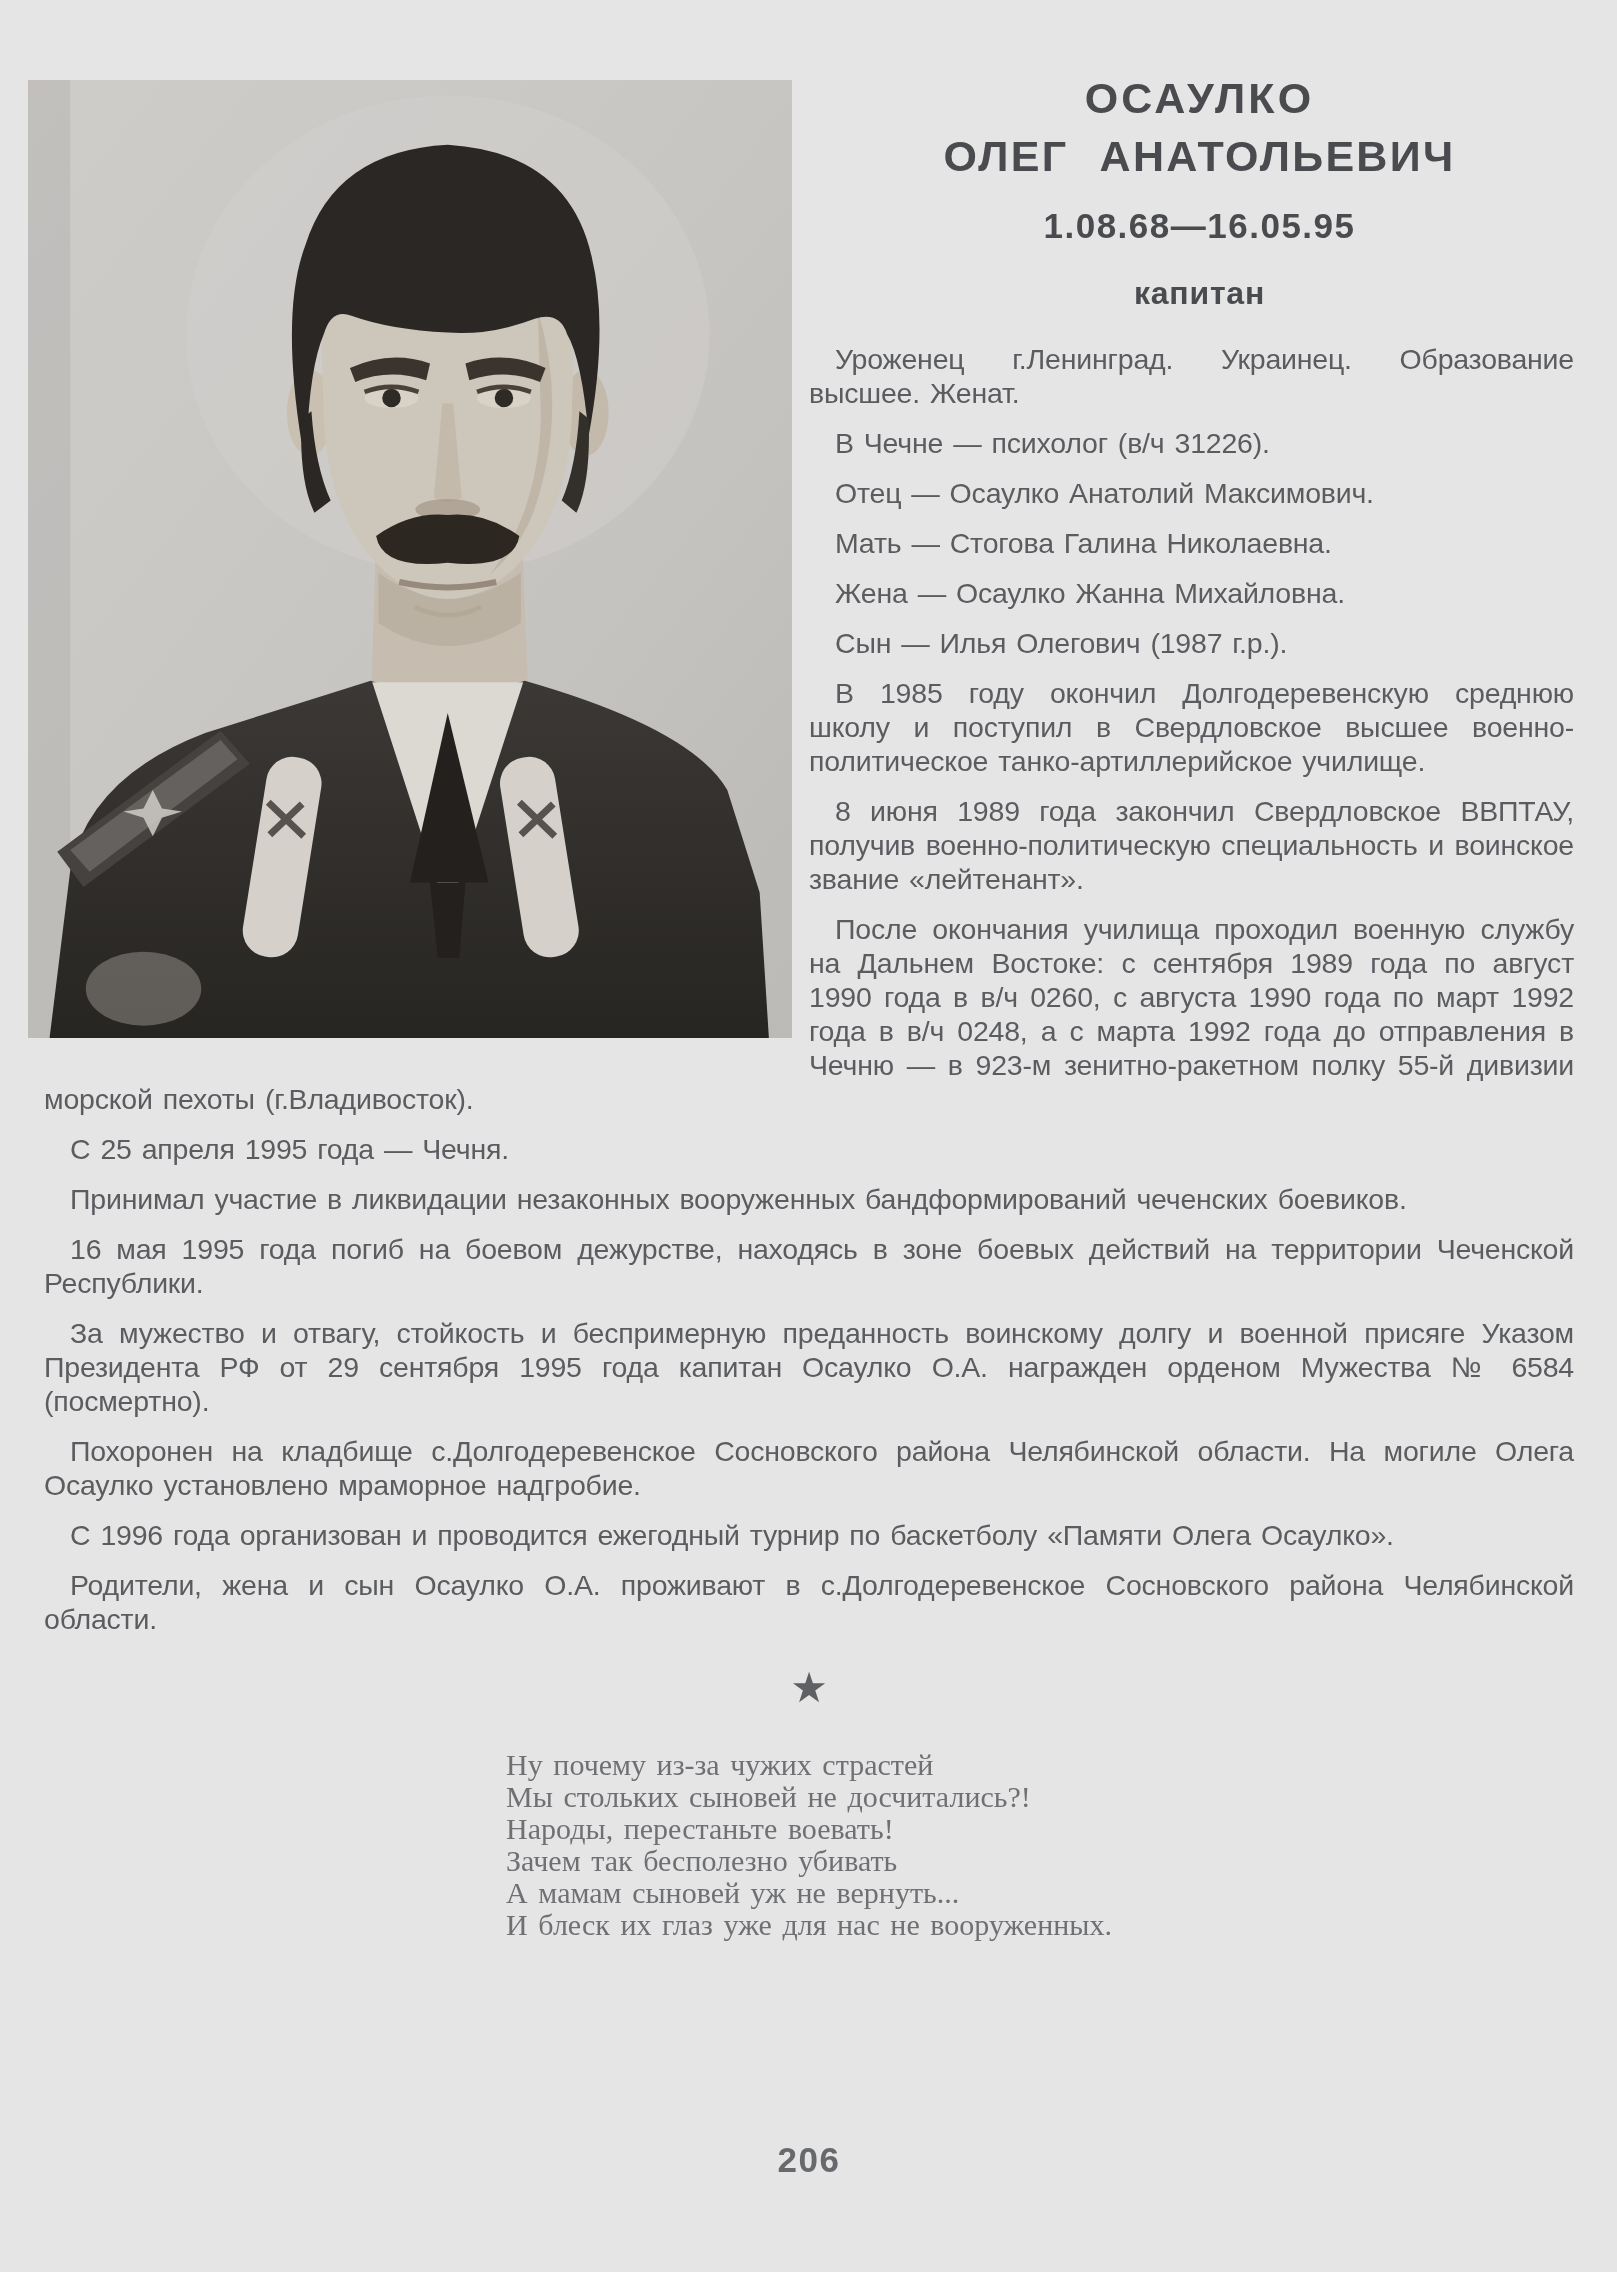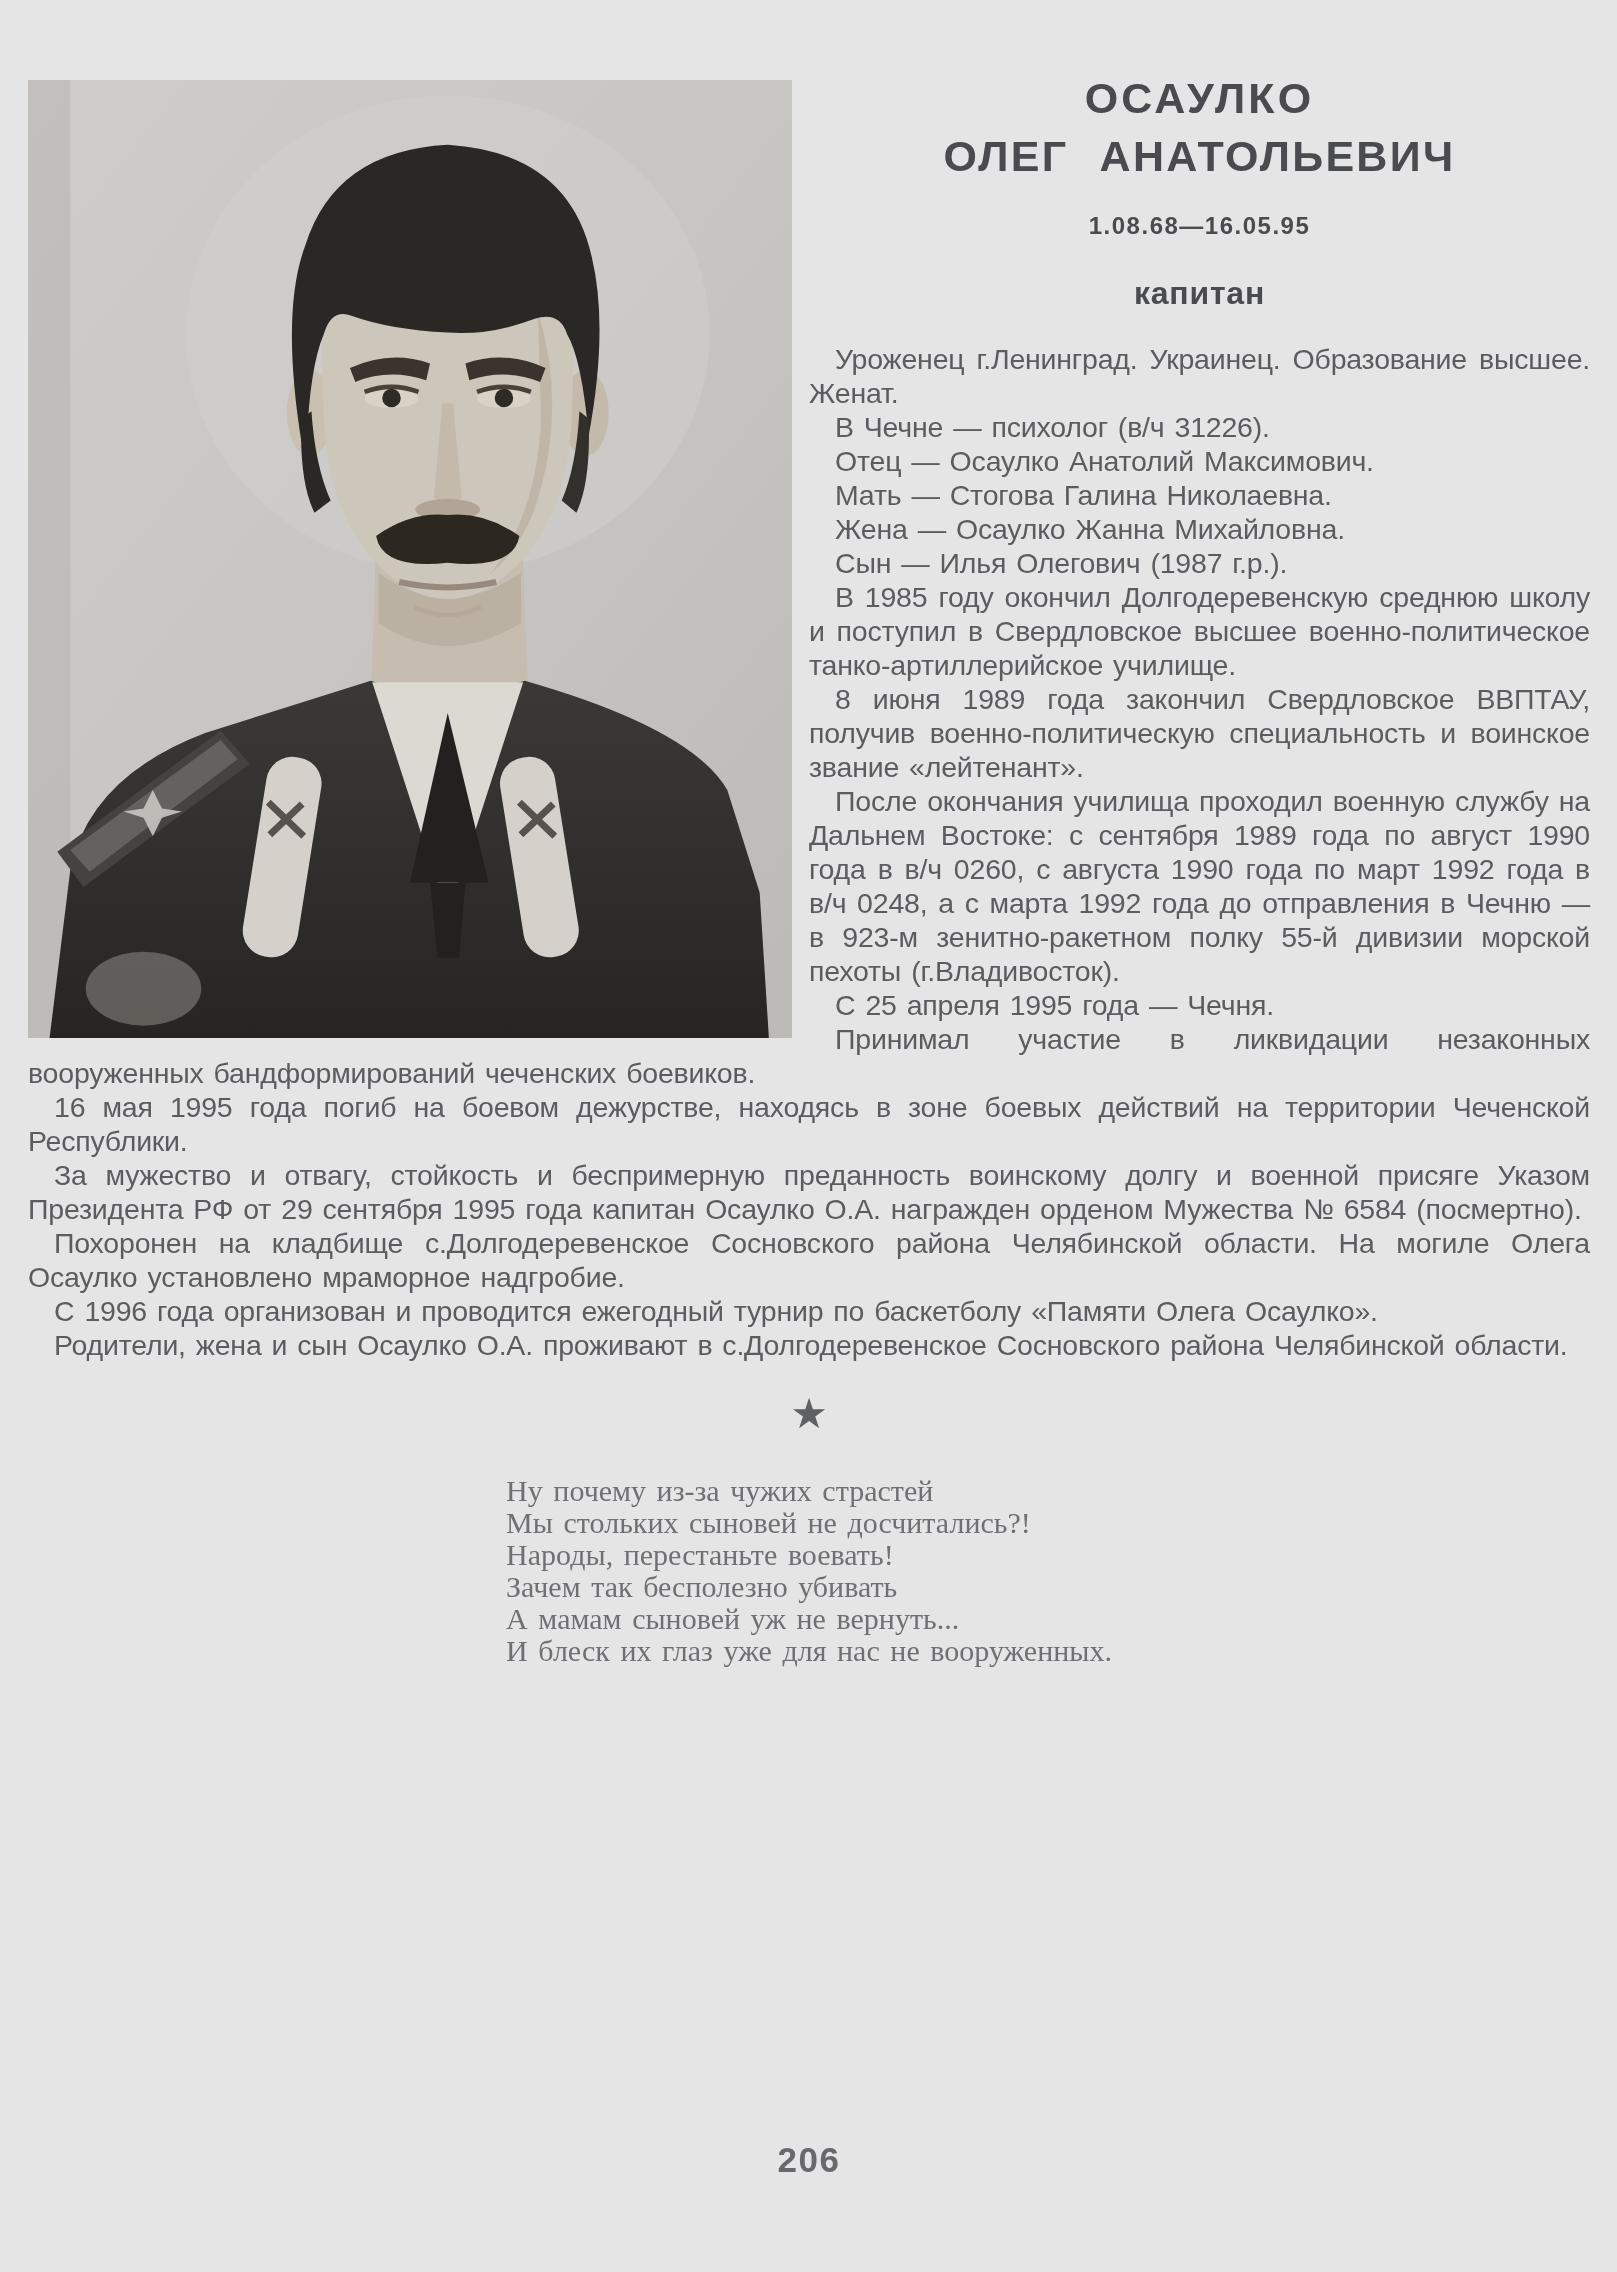--- a/index.html
+++ b/index.html
@@ -25,27 +25,27 @@
 
   
   .hdr { padding-top: 7.7px; }
   .hdr-line {
     font-weight: bold;
     color: #4a4b4f;
     text-align: center;
   }
   .surname   { font-size: 43px; line-height: 49px; letter-spacing: 3.1px; }
   .given     { font-size: 43px; line-height: 49px; letter-spacing: 2.3px; word-spacing: 17px; margin-top: 9.2px; margin-left: 44px; }
-  .dates     { font-size: 24px; line-height: 39px; letter-spacing: 1.5px; margin-top: 25px; text-align: center; }
+  .dates     { font-size: 35px; line-height: 39px; letter-spacing: 1.5px; margin-top: 25px; text-align: center; }
   .rank      { font-size: 32px; line-height: 35px; letter-spacing: 0.8px; margin-top: 31px; }
 
   
   .bodytext { margin-top: 31px; }
   .bodytext p {
-    margin: 0;
+    margin: 16px;
     font-size: 28.5px;
     line-height: 34px;
     color: #5b5c60;
     text-align: justify;
     text-indent: 26px;
     word-spacing: 2.3px;
     letter-spacing: -0.2px;
   }
 
   .star {

